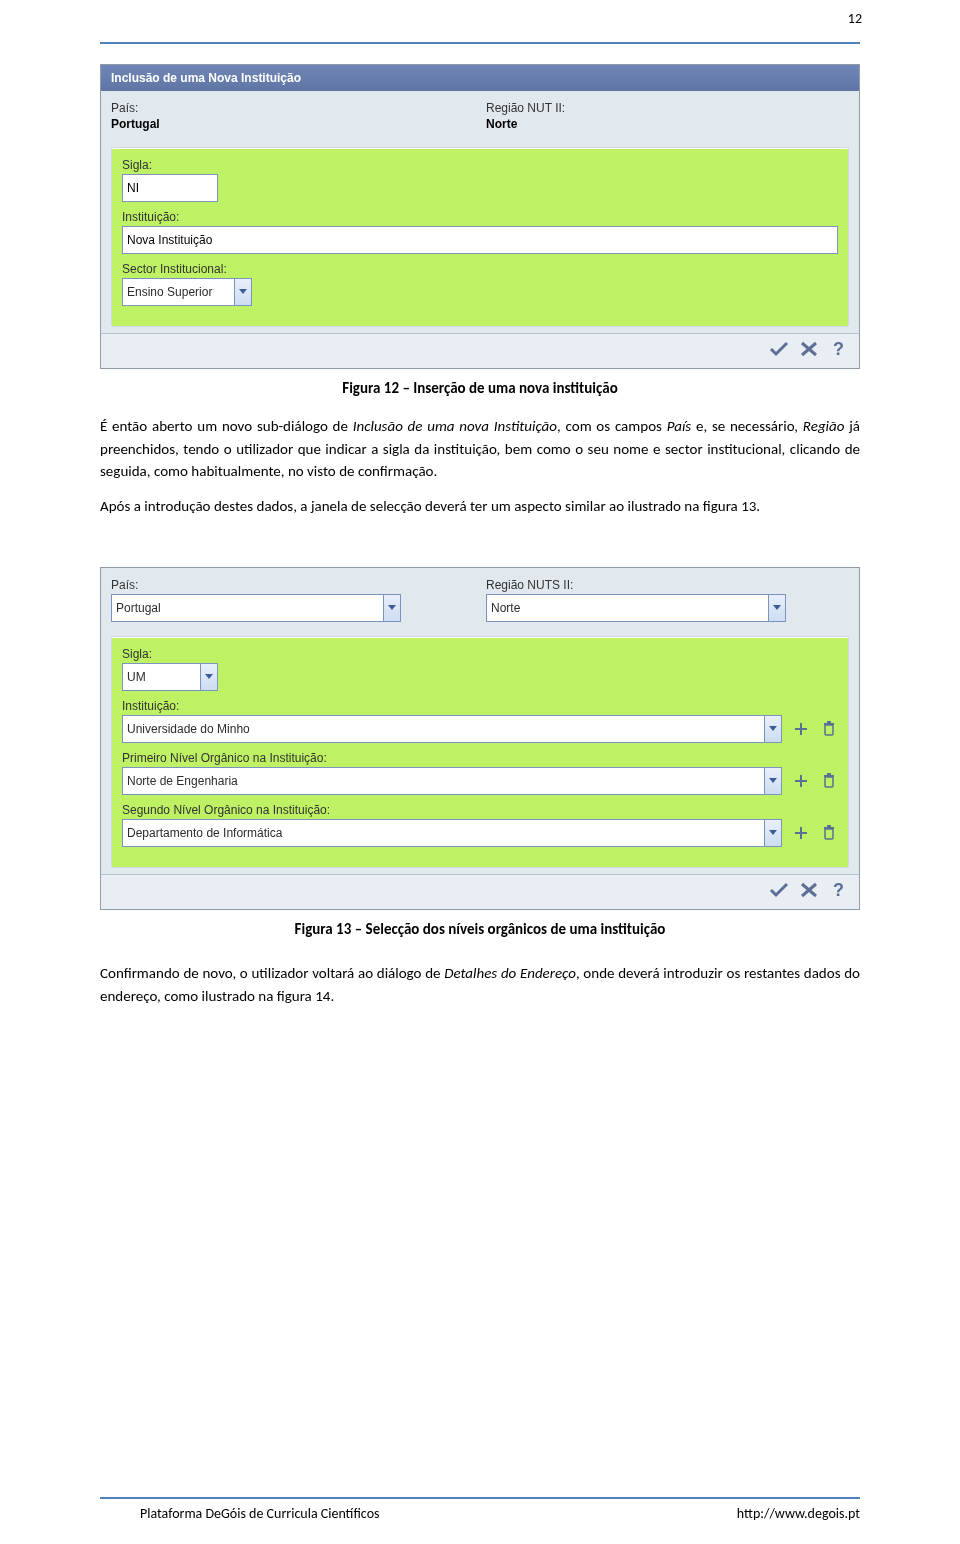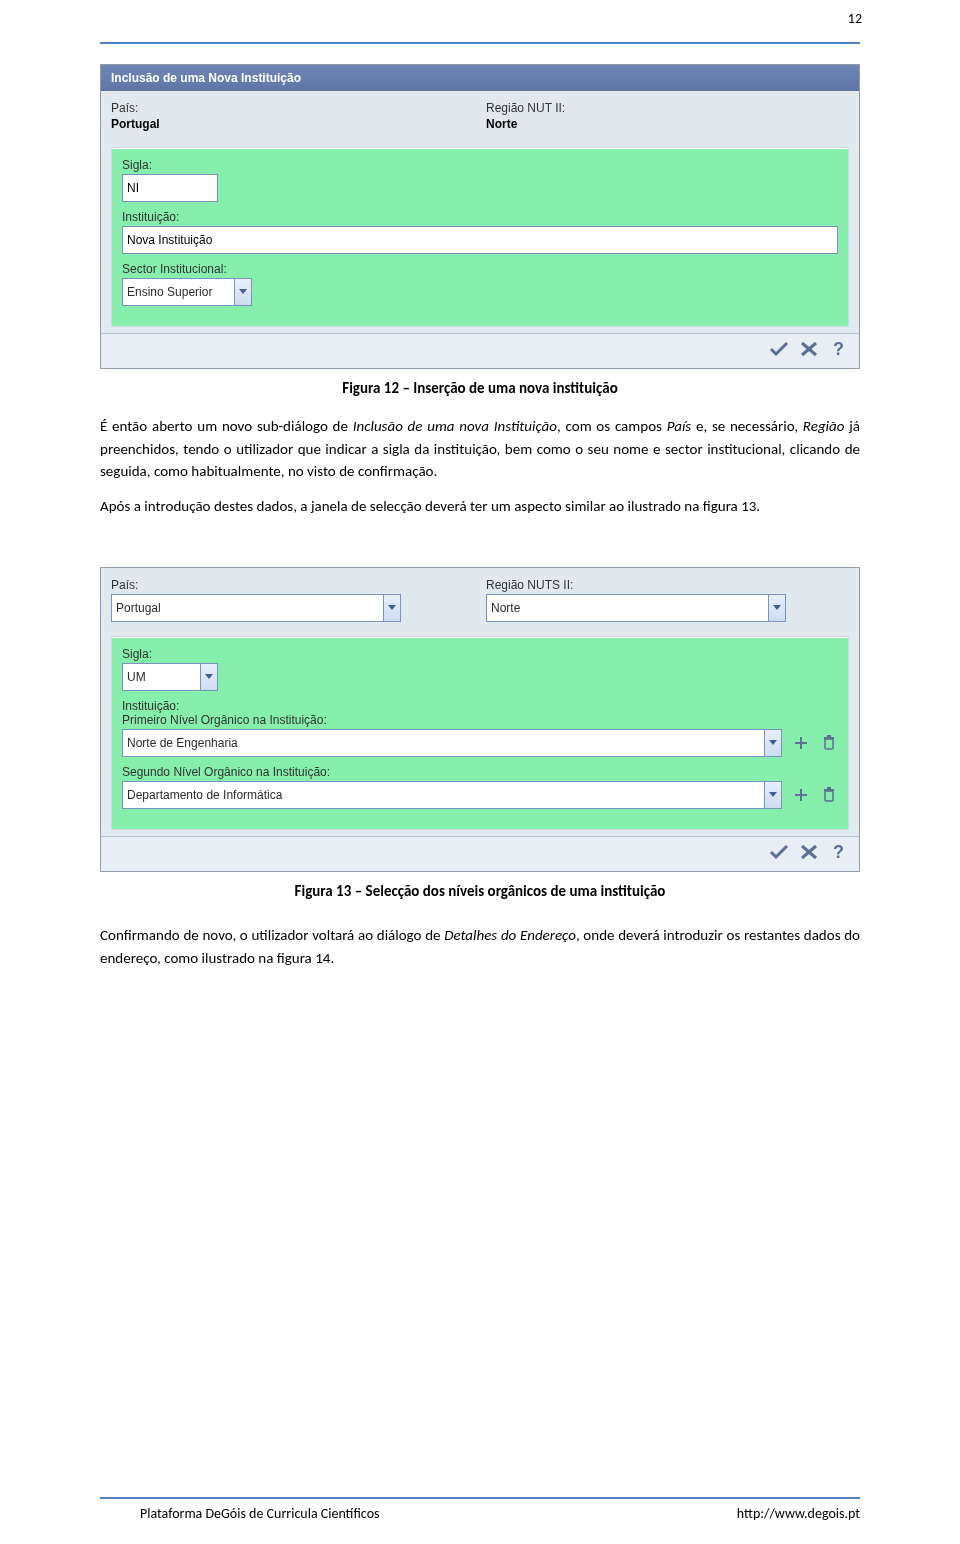--- a/index.html
+++ b/index.html
@@ -58,21 +58,21 @@
     color: #333;
   }
   .val {
     font-weight: bold;
     color: #000;
     margin-top: 2px;
     margin-bottom: 10px;
   }
   .form-group {
     border: 1px solid #d0d8e2;
-    background: #86efac;
+    background: #bef264;
     padding: 10px 10px 12px 10px;
     border-radius: 2px;
     margin-top: 6px;
     box-shadow: 0 1px 0 #fff inset;
   }
   .ctrl {
     display: flex;
     align-items: center;
     gap: 4px;
     margin-top: 2px;
@@ -289,20 +289,43 @@
             <span class="sel-text">UM</span>
             <span class="sel-arrow">
               <svg width="8" height="6">
                   <polygon points="0,0 8,0 4,5" fill="#3e5c9b"></polygon>
                 </svg>
             </span>
           </div>
         </div>
 
         <div class="lbl">Instituição:</div>
+        <div class="ctrl row-with-icons">
+          <div class="select">
+            <span class="sel-text">Universidade do Minho</span>
+            <span class="sel-arrow">
+              <svg width="8" height="6">
+                  <polygon points="0,0 8,0 4,5" fill="#3e5c9b"></polygon>
+                </svg>
+            </span>
+          </div>
+          <span class="mini-btn">
+            <svg width="14" height="14">
+                <line x1="7" y1="1" x2="7" y2="13" stroke="#5c6f94" stroke-width="2"></line>
+                <line x1="1" y1="7" x2="13" y2="7" stroke="#5c6f94" stroke-width="2"></line>
+              </svg>
+          </span>
+          <span class="mini-btn">
+            <svg width="14" height="16">
+                <rect x="3" y="4" width="8" height="10" rx="1" fill="none" stroke="#5c6f94" stroke-width="1.5"></rect>
+                <rect x="2" y="2" width="10" height="2" fill="#5c6f94"></rect>
+                <rect x="5" y="0" width="4" height="2" fill="#5c6f94"></rect>
+              </svg>
+          </span>
+        </div>
 
         <div class="lbl">Primeiro Nível Orgânico na Instituição:</div>
         <div class="ctrl row-with-icons">
           <div class="select">
             <span class="sel-text">Norte de Engenharia</span>
             <span class="sel-arrow">
               <svg width="8" height="6">
                   <polygon points="0,0 8,0 4,5" fill="#3e5c9b"></polygon>
                 </svg>
             </span>

